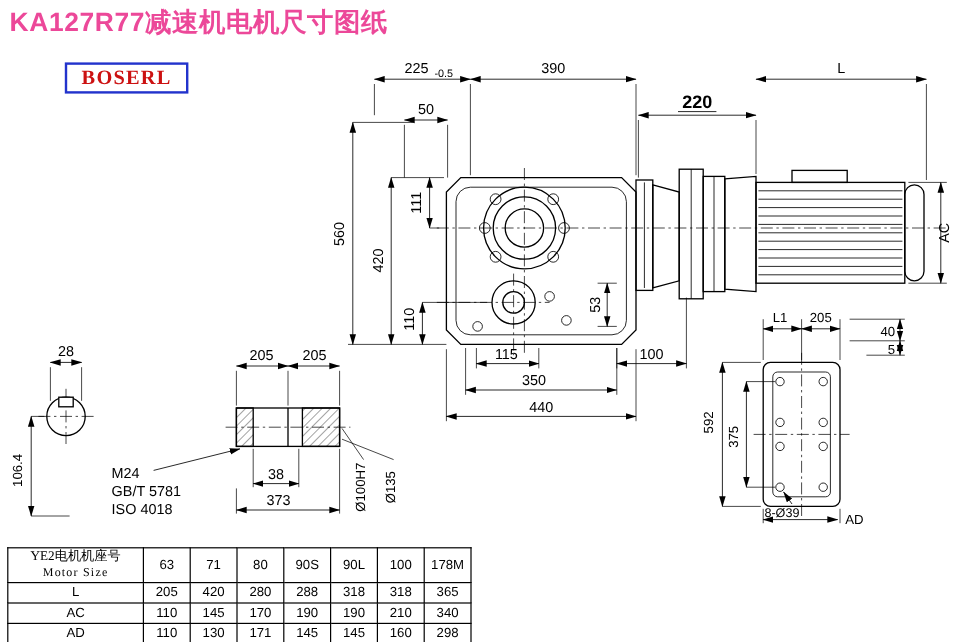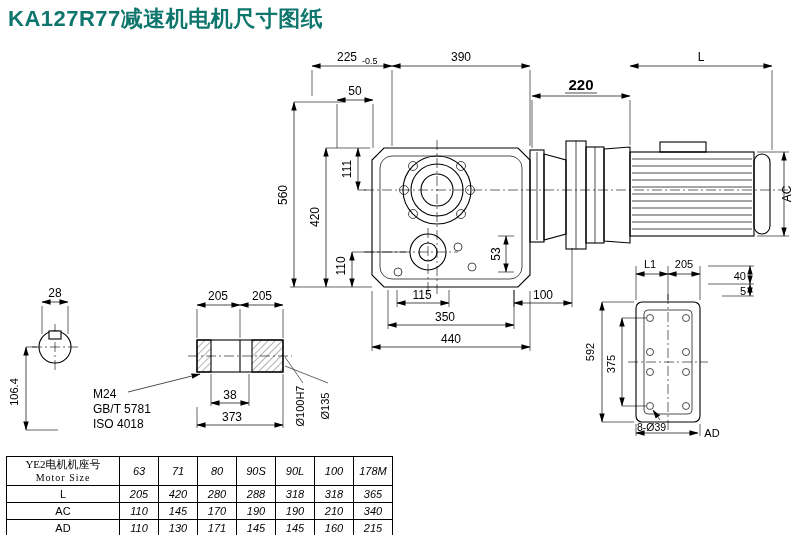--- a/index.html
+++ b/index.html
@@ -1,49 +1,50 @@
 <!DOCTYPE html>
 <html><head>
 <meta charset="utf-8">
 <style>
   html,body{margin:0;padding:0;background:#fff;}
   #screen{position:relative;width:800px;height:535px;background:#fff;overflow:hidden;
           font-family:"Liberation Sans",sans-serif;}
   .page-title{position:absolute;left:8px;top:4px;font-size:22px;font-weight:bold;
-              color:#0f766e;letter-spacing:0.5px;white-space:nowrap;}
+              color:#ec4899;letter-spacing:0.5px;white-space:nowrap;}
   .logo-box{position:absolute;left:54px;top:52px;border:2px solid #2233cc;color:#cc1111;
             font-family:"Liberation Serif",serif;font-size:17px;font-weight:bold;
             padding:1px 12px;background:#fff;letter-spacing:1px;}
   svg.drawing{position:absolute;left:0;top:0;}
   .geo{fill:none;stroke:#000;stroke-width:1.1;}
   .geo2{fill:none;stroke:#000;stroke-width:0.7;}
   .cl{fill:none;stroke:#000;stroke-width:0.6;stroke-dasharray:10 3 2 3;}
   .dim{fill:none;stroke:#000;stroke-width:0.7;}
   .ext{fill:none;stroke:#000;stroke-width:0.6;}
   text.dt{font-family:"Liberation Sans",sans-serif;font-size:12px;fill:#000;}
   text.sm{font-size:11px;}
   text.xs{font-size:10.5px;}
   text.tol{font-size:9px;}
   text.bold{font-size:15px;font-weight:bold;}
   .size-table{position:absolute;left:6px;top:456px;border-collapse:collapse;
               table-layout:fixed;background:#fff;}
   .size-table th,.size-table td{border:1px solid #000;text-align:center;
               font-size:11px;font-weight:normal;padding:0;height:16px;
               font-family:"Liberation Sans",sans-serif;color:#000;}
   .size-table th.c0{width:112px;font-family:Liberation Serif, serif;}
-  .size-table th.cv,.size-table td.cv{width:38px;font-style:italic;}
+  .size-table th.cv,.size-table td.cv{width:38px;}
   .size-table tr.hdr th{height:28px;line-height:13px;}
   .size-table .en{font-size:10px;letter-spacing:1px;text-align:center;}
 </style>
 </head>
 <body>
 
 <div id="screen">
 
   <div class="page-title">KA127R77减速机电机尺寸图纸</div>
+  <div class="logo-box">BOSERL</div>
 
   <svg class="drawing" width="800" height="452" viewBox="0 0 800 452" xmlns="http://www.w3.org/2000/svg">
     <defs>
       <marker id="arr" viewBox="0 0 10 6" refX="9.5" refY="3" markerWidth="9" markerHeight="6" orient="auto-start-reverse" markerUnits="userSpaceOnUse">
         <path d="M0,0 L10,3 L0,6 Z" fill="#000"></path>
       </marker>
       <pattern id="hatch" patternUnits="userSpaceOnUse" width="5" height="5" patternTransform="rotate(45)">
         <line x1="0" y1="0" x2="0" y2="5" stroke="#000" stroke-width="0.6"></line>
       </pattern>
     </defs>
@@ -298,18 +299,18 @@
       <td class="cv">340</td>
     </tr>
     <tr>
       <td class="c0">AD</td>
       <td class="cv">110</td>
       <td class="cv">130</td>
       <td class="cv">171</td>
       <td class="cv">145</td>
       <td class="cv">145</td>
       <td class="cv">160</td>
-      <td class="cv">215</td>
+      <td class="cv">298</td>
     </tr>
   </tbody>
     </table>
 
 </div>
 
 </body></html>

